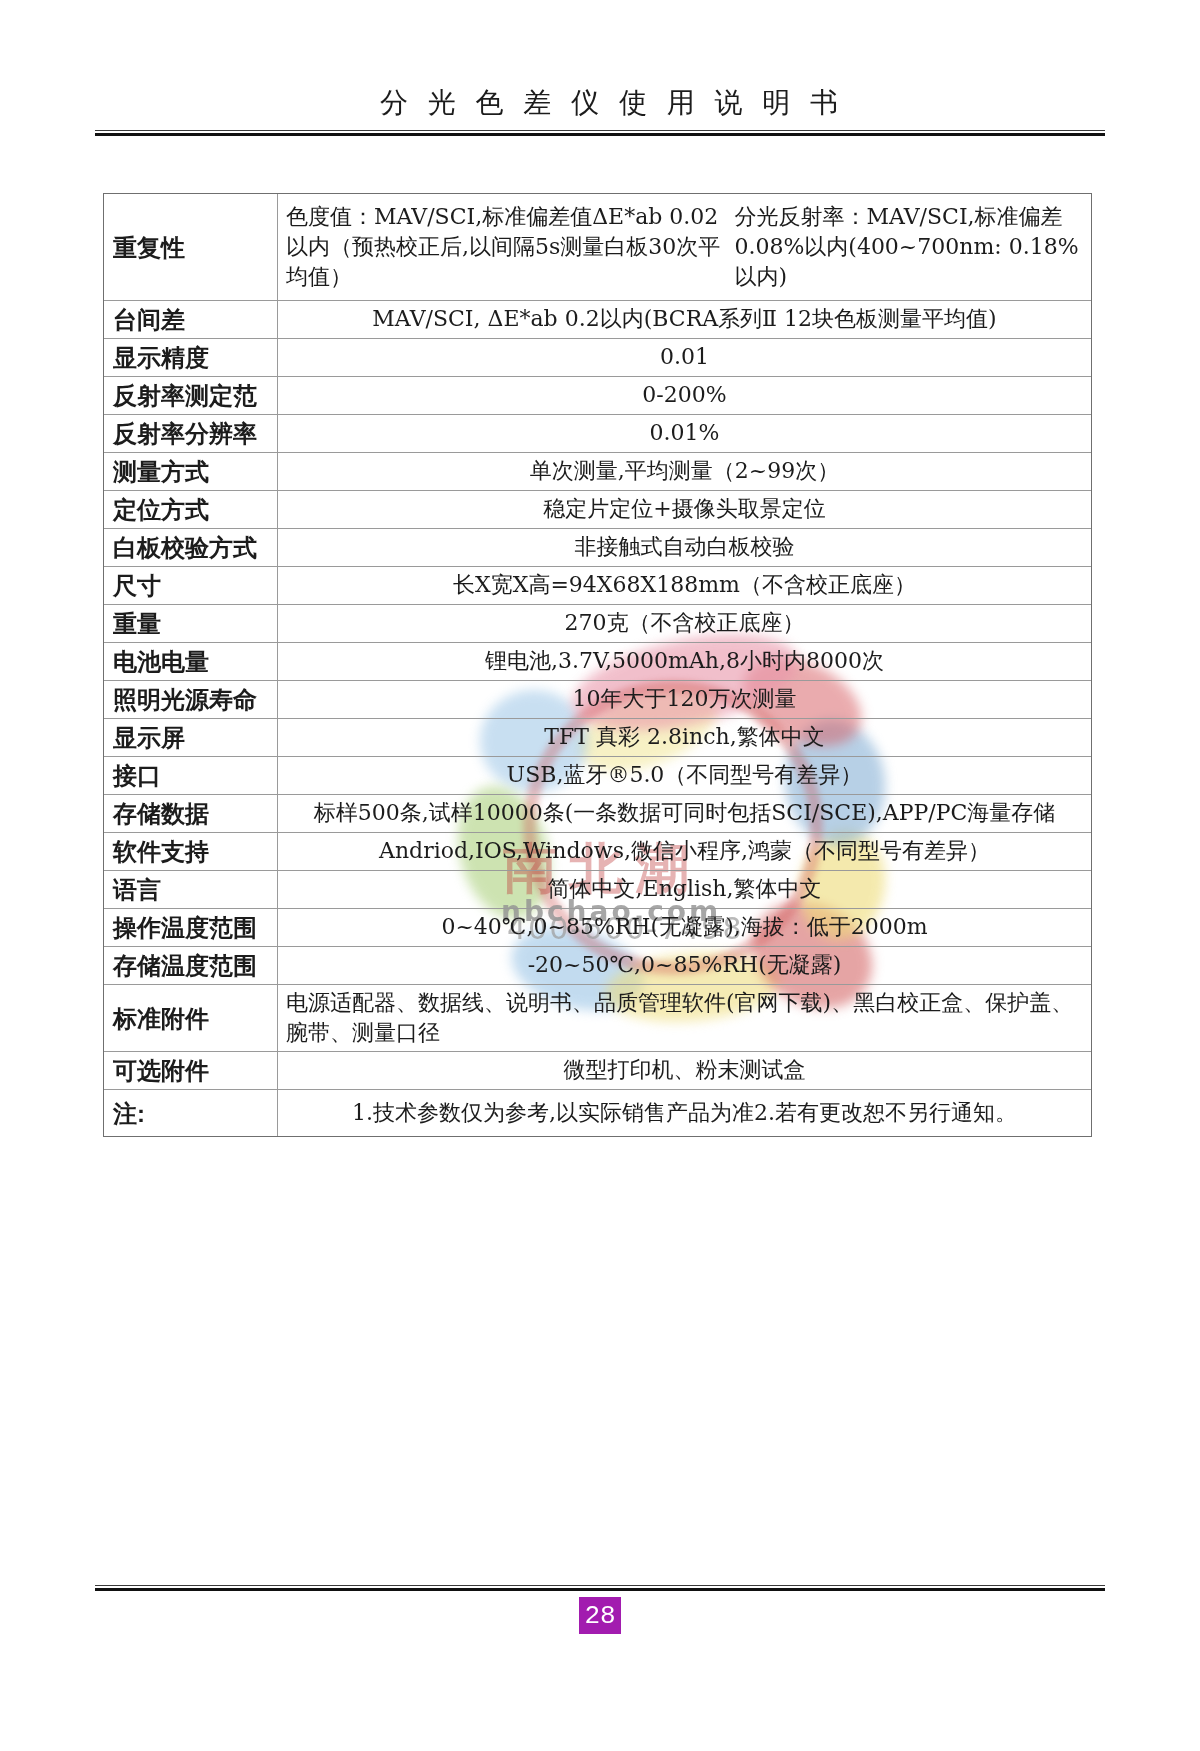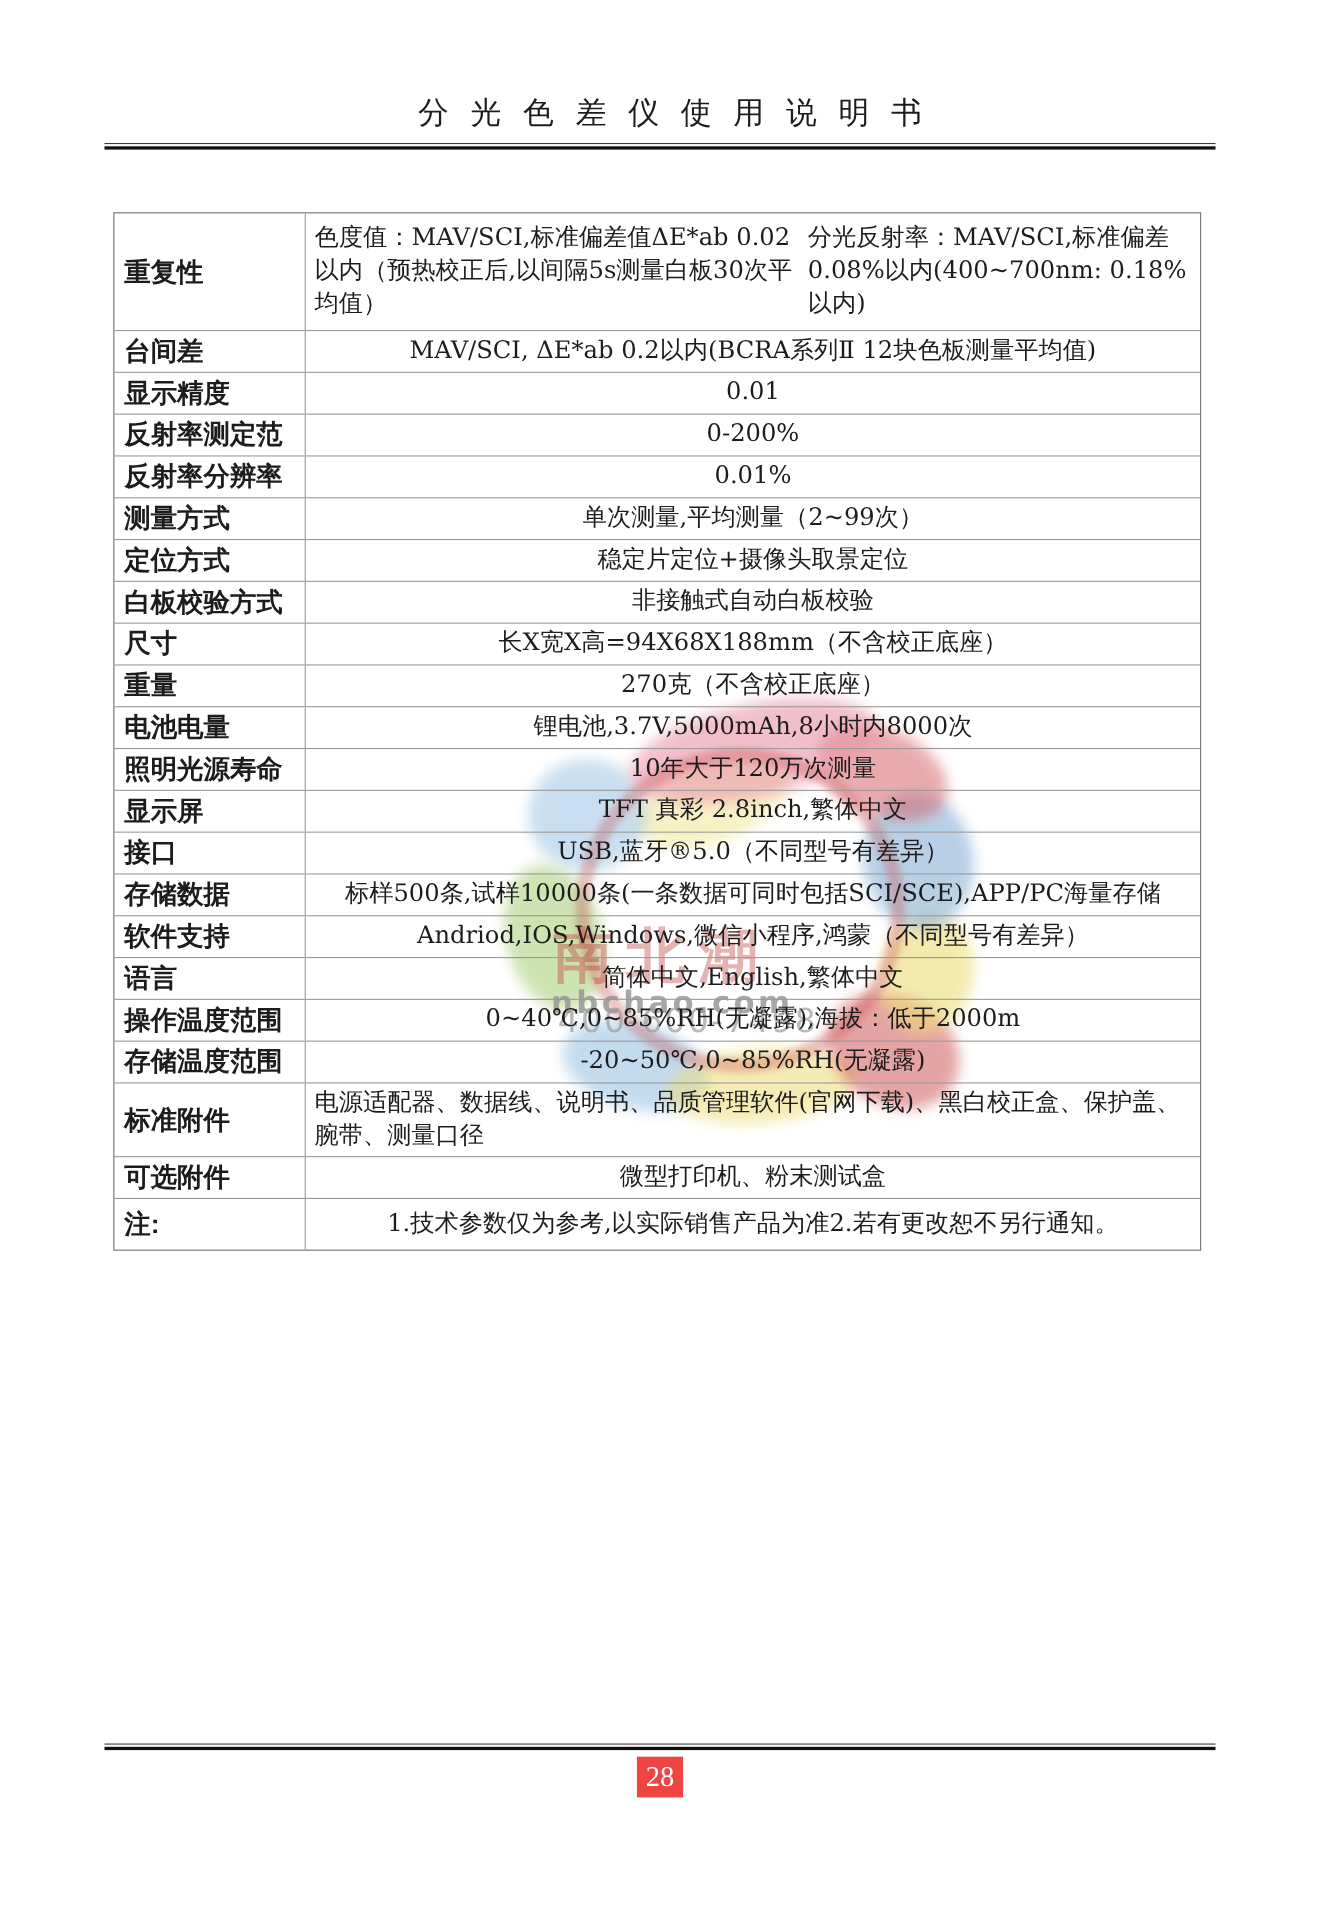--- a/index.html
+++ b/index.html
@@ -34,22 +34,22 @@
   .cell{box-sizing:border-box;}
   .cell.label{flex:0 0 174px;width:174px;border-right:1px solid #9a9a9a;
         font-family:"Liberation Sans",sans-serif;font-weight:700;font-size:24px;
         display:flex;align-items:center;padding:2px 0 2px 9px;line-height:27px;}
   .cell.value{flex:1;font-family:"DejaVu Serif","Liberation Serif",serif;font-size:22px;
         padding:1px 8px;display:flex;justify-content:center;}
   .cell.value p{margin:2px 0;line-height:30px;}
   .row.multi .cell.value p{margin:7px 0;}
 
   
-  .page-num{position:absolute;left:579px;top:1597px;width:42px;height:37px;background:#ef4444;
-        color:#ffffff;font-family:Liberation Serif, serif;font-size:26px;
+  .page-num{position:absolute;left:579px;top:1597px;width:42px;height:37px;background:#a21caf;
+        color:#ffffff;font-family:Liberation Mono, monospace;font-size:26px;
         display:flex;align-items:center;justify-content:center;z-index:2;}
 </style>
 </head>
 <body>
 
 <div class="page">
 
   <div class="header-title">分 光 色 差 仪 使 用 说 明 书</div>
   <div class="rule header"></div>
 

